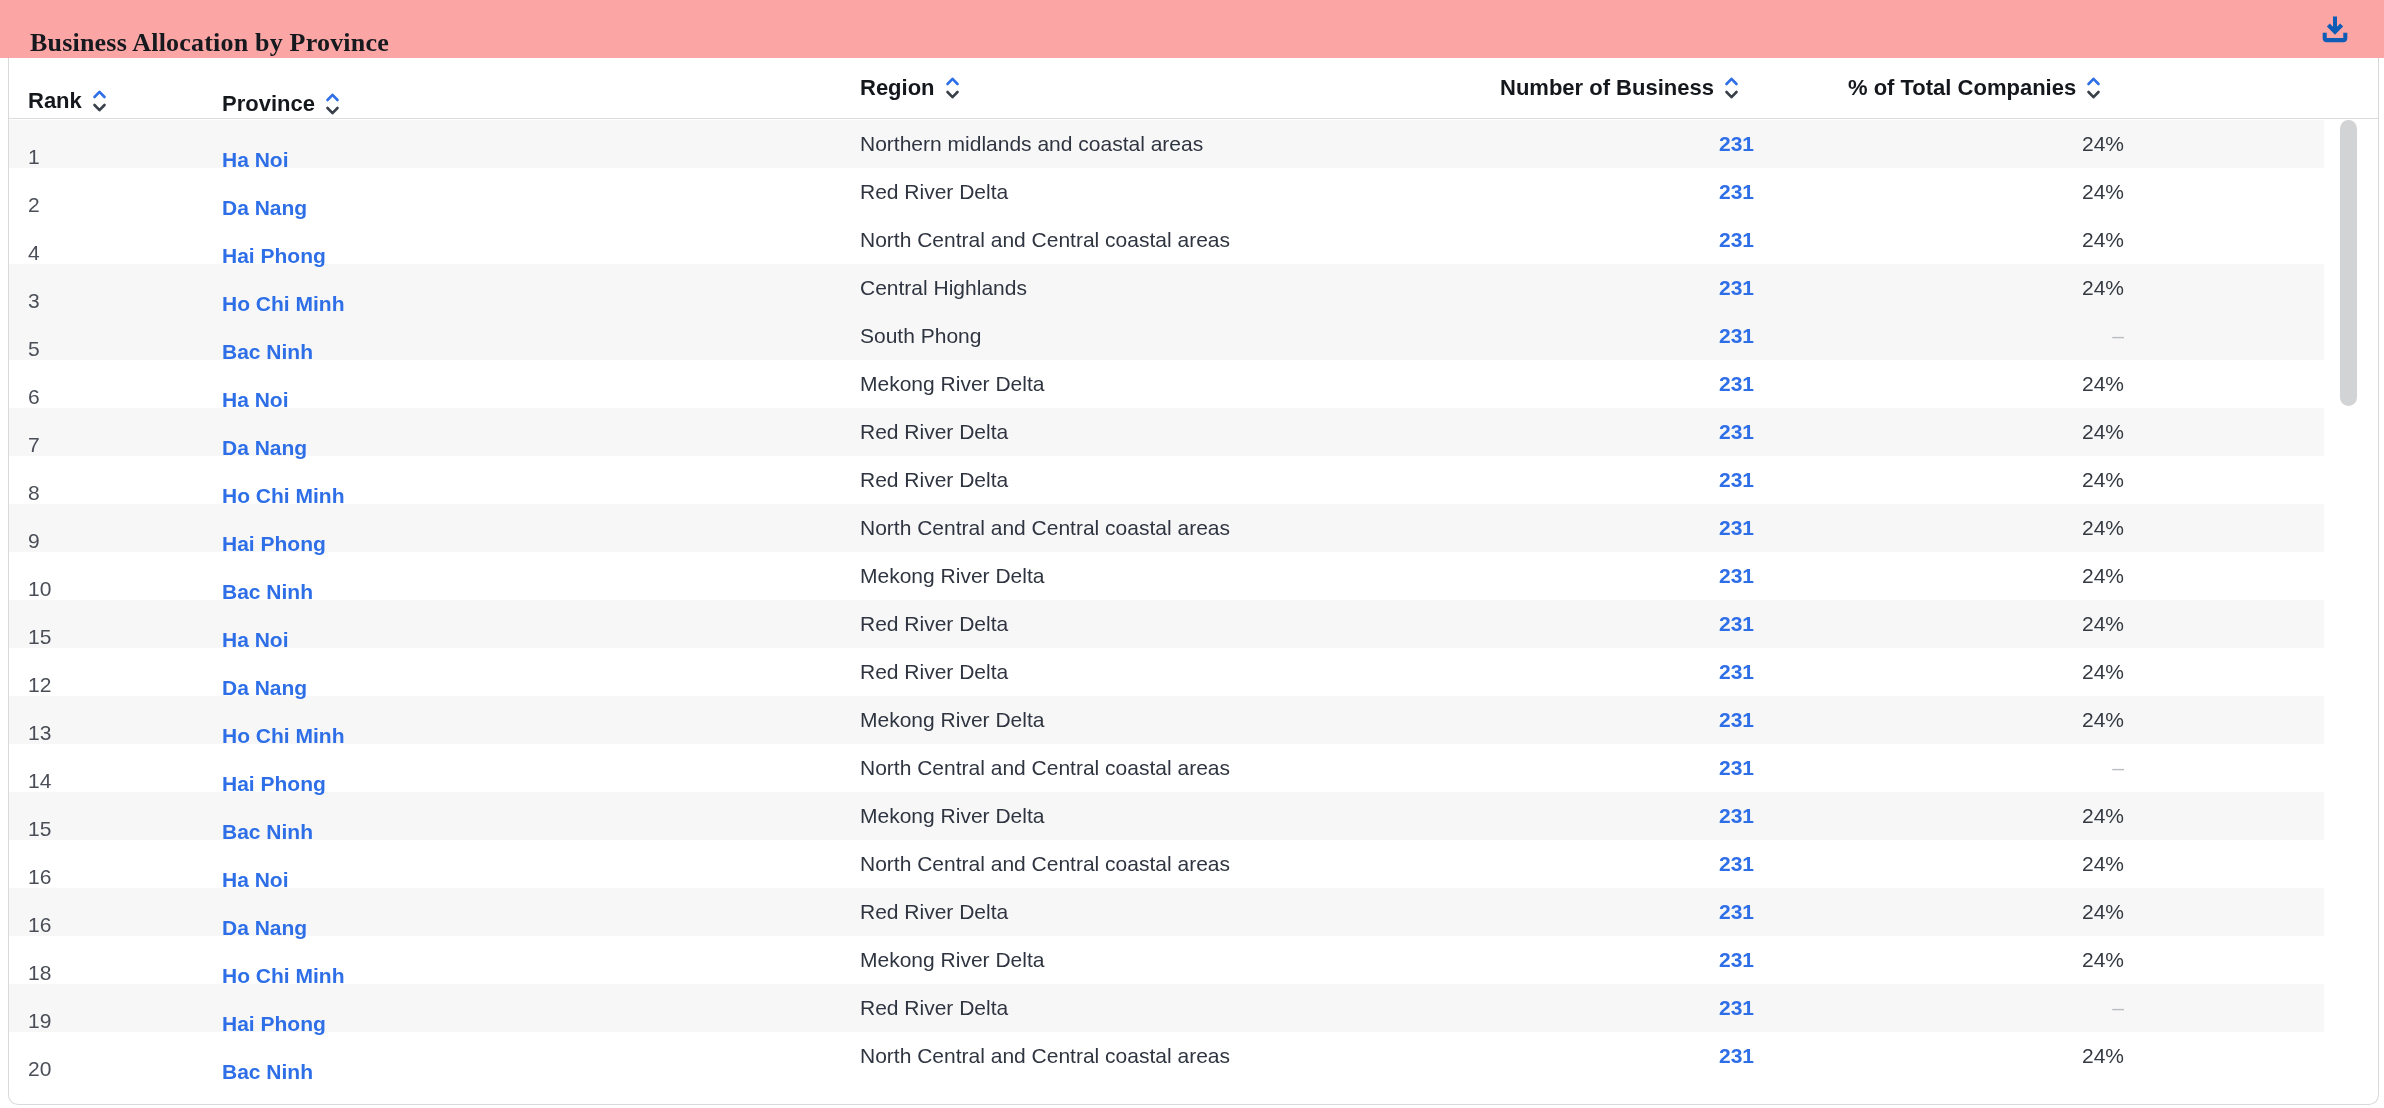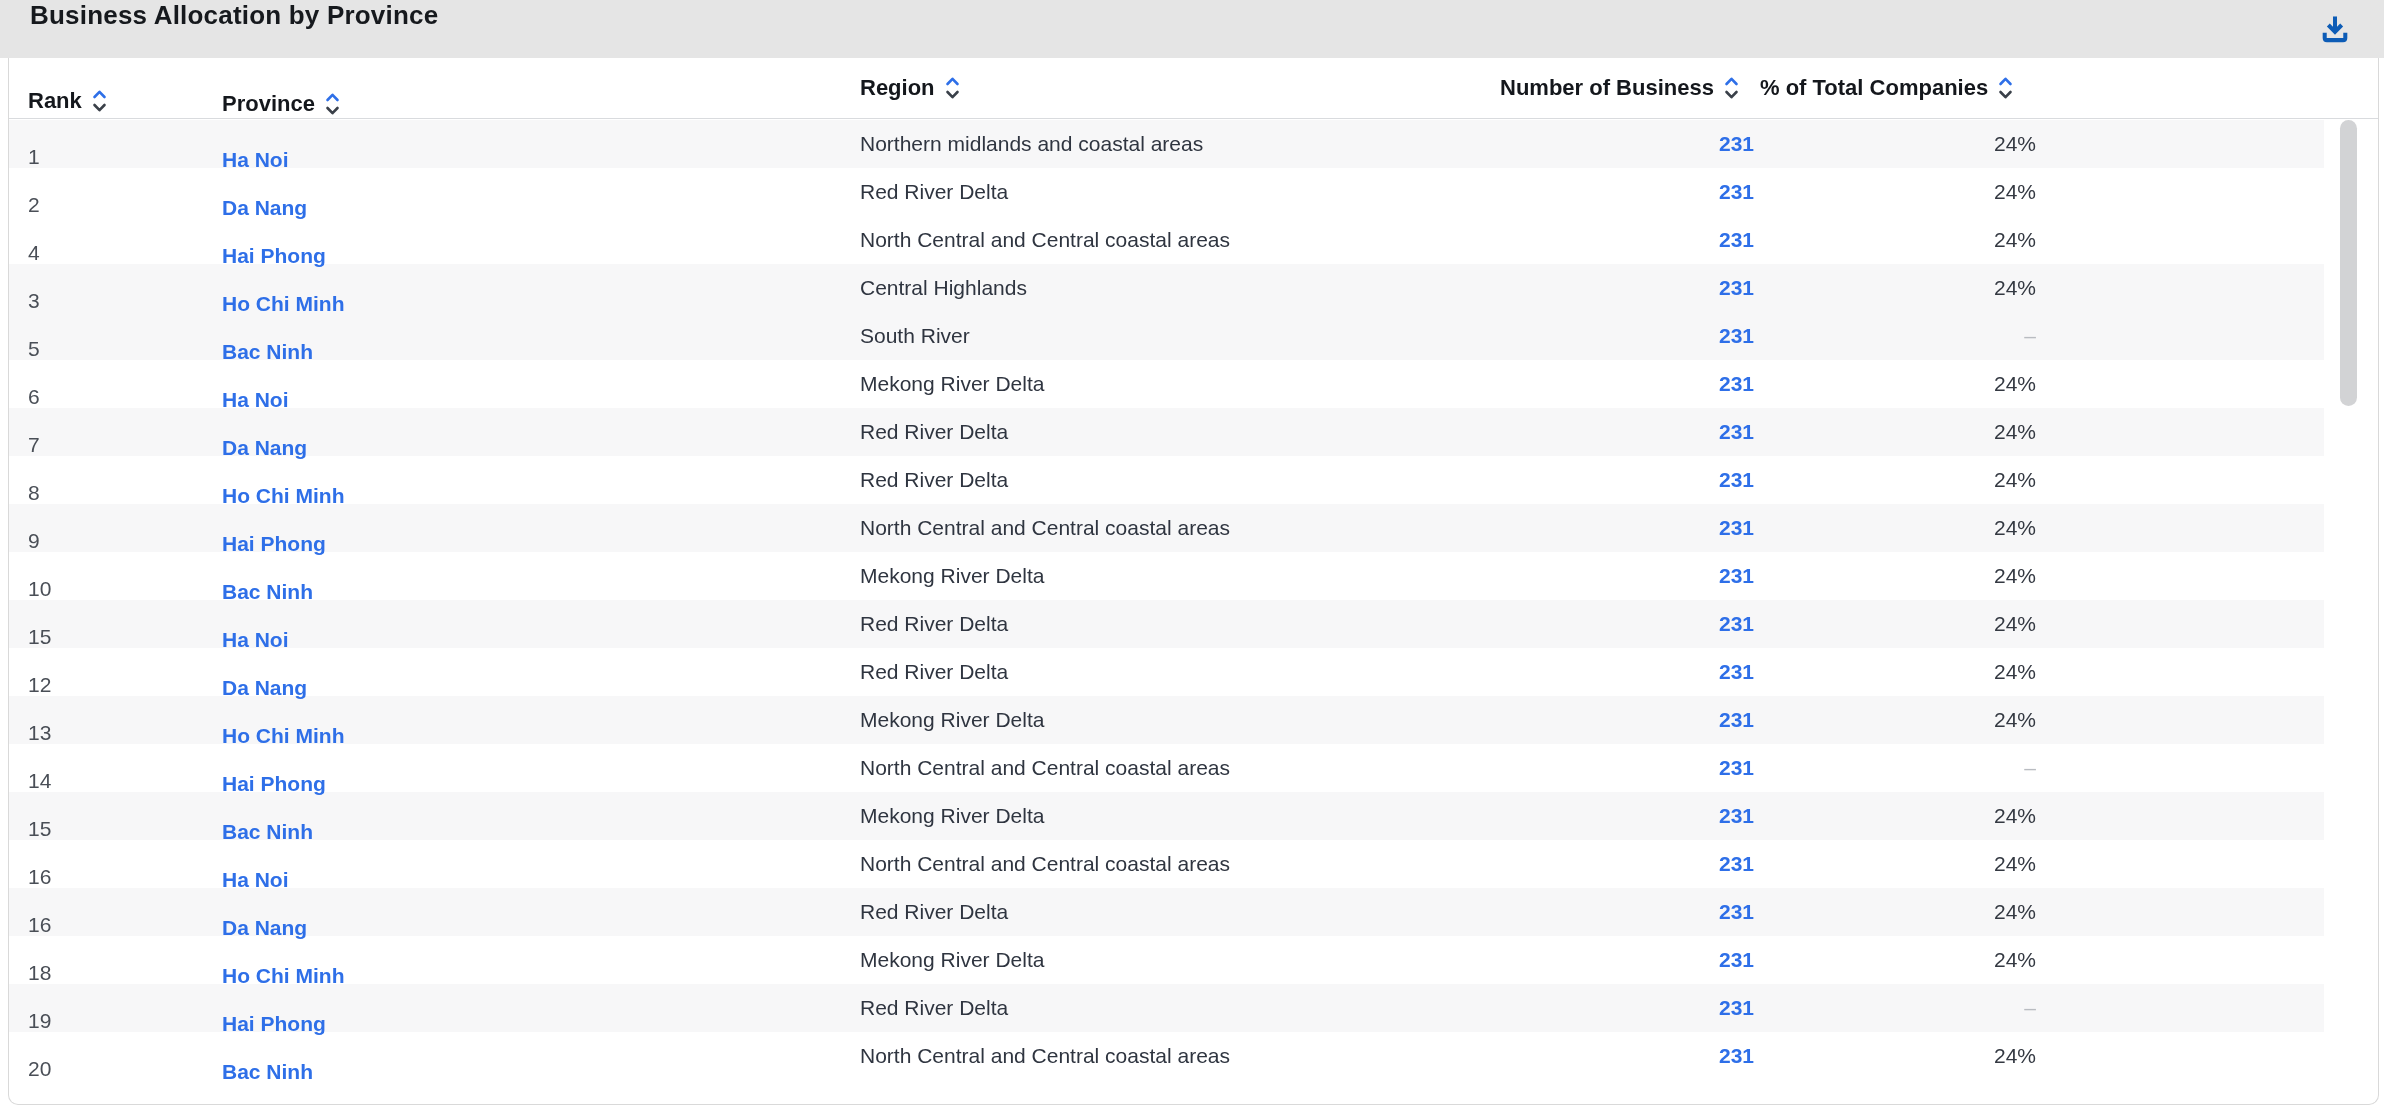--- a/index.html
+++ b/index.html
@@ -9,22 +9,22 @@
     background: #ffffff;
     font-family: "Liberation Sans", "DejaVu Sans", sans-serif;
     overflow: hidden;
     position: relative;
   }
 
   
   .titlebar {
     position: absolute; top: 0; left: 0;
     width: 2384px; height: 58px;
-    background: #e5e5e5;
-    display: flex; align-items: flex-start;
+    background: #fca5a5;
+    display: flex; align-items: flex-end; font-family: Liberation Serif, serif;
   }
   .title {
     margin: 0 0 0 30px;
     font-size: 26px; font-weight: 700;
     color: #16191d; letter-spacing: 0.2px;
   }
   .download-btn {
     position: absolute; right: 30px; top: 50%;
     transform: translateY(-50%);
     background: none; border: none; padding: 2px;
@@ -45,21 +45,21 @@
     border-bottom: 1px solid #d9dbde;
     font-size: 22px; font-weight: 700; color: #14171c;
   }
   .th { display: flex; align-items: center; gap: 10px; flex: none; cursor: pointer; }
   .sort-icon { flex: none; display: inline-block; }
 
   .col-rank     { width: 213px; padding-left: 19px; margin-top: 26px; }
   .col-province { width: 638px; margin-top: 32px; }
   .col-region   { width: 640px; }
   .col-number   { width: 260px; }
-  .col-percent  { width: 282px; }
+  .col-percent  { width: 282px; margin-left: 88px; }
 
   .tbody { position: absolute; top: 62px; left: 0; right: 54px; }
 
   .tr {
     display: flex; align-items: center;
     height: 48px;
     font-size: 21px;
   }
   .tr.striped { background: #f7f7f8; }
 
@@ -184,21 +184,21 @@
       <a class="link num">231</a>
     </div>
     <div class="td col-percent">24%</div>
   </div>
 
   <div class="tr striped">
     <div class="td col-rank">5</div>
     <div class="td col-province">
       <a class="link province">Bac Ninh</a>
     </div>
-    <div class="td col-region">South River</div>
+    <div class="td col-region">South Phong</div>
     <div class="td col-number">
       <a class="link num">231</a>
     </div>
     <div class="td col-percent muted">–</div>
   </div>
 
   <div class="tr">
     <div class="td col-rank">6</div>
     <div class="td col-province">
       <a class="link province">Ha Noi</a>

